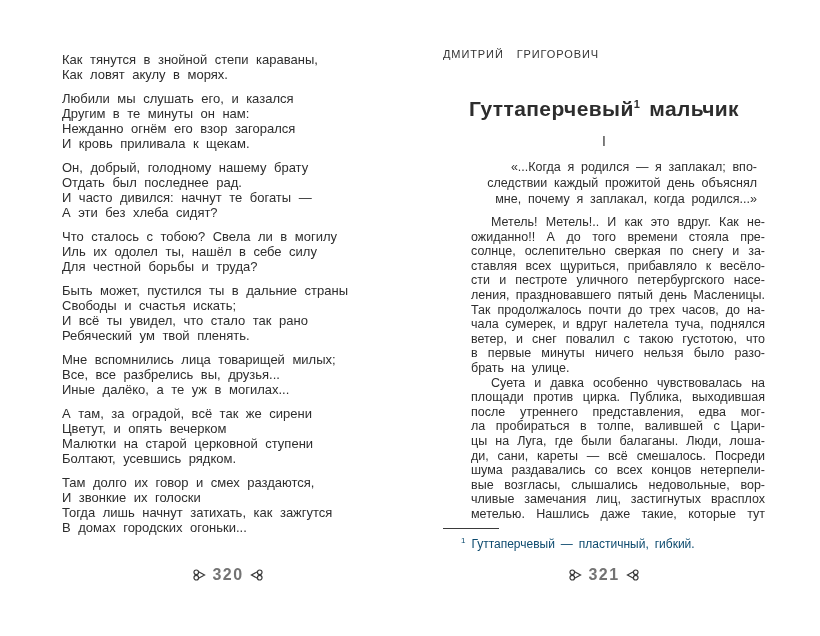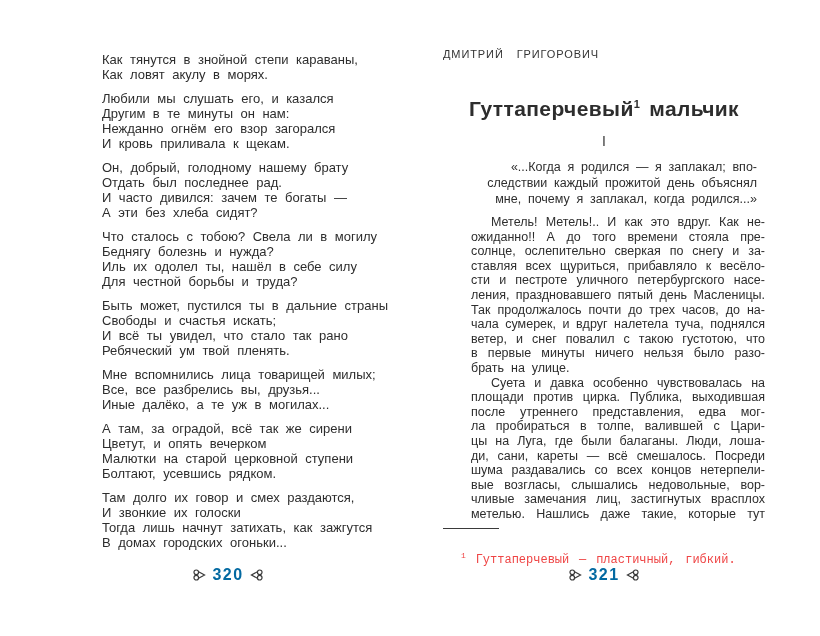--- a/index.html
+++ b/index.html
@@ -6,21 +6,21 @@
   body {
     width: 820px; height: 636px;
     background: #ffffff;
     font-family: "Liberation Sans", "DejaVu Sans", sans-serif;
     color: #2d2d2d;
   }
   .spread { position: relative; width: 820px; height: 636px; overflow: hidden; background: #fff; }
 
   
   .page-left { position: absolute; left: 62px; top: 52px; width: 332px; }
-  .stanza { margin-bottom: 9px; margin-left: 40px; }
+  .stanza { margin-bottom: 9px; }
   .pline {
     font-size: 13px; line-height: 15px;
     word-spacing: 0.3em; white-space: nowrap;
   }
 
   
   .page-right { position: absolute; left: 443px; top: 48px; width: 322px; }
   .runhead {
     font-size: 11px; line-height: 13px; text-align: left;
     letter-spacing: 0.9px; word-spacing: 9px; color: #343434;
@@ -36,30 +36,30 @@
   .epigraph {
     margin-top: 10px; padding-right: 8px; text-align: right;
     font-size: 12.5px; line-height: 16px; word-spacing: 0.26em;
   }
   .prose { margin-top: 8px; font-size: 12.5px; line-height: 14.6px; margin-left: 28px; }
   .jline { text-align: justify; text-align-last: justify; text-justify: inter-word; }
   .lline { word-spacing: 0.28em; }
   .indent { text-indent: 20px; }
   .fnrule { margin-top: 7px; width: 56px; height: 1px; background: #3a3a3a; }
   .footnote {
-    margin-top: 20px; font-size: 12px; line-height: 14px;
-    text-indent: 18px; word-spacing: 0.22em; color: #ef4444; font-family: Liberation Mono, monospace;
+    margin-top: 5px; font-size: 12px; line-height: 14px;
+    text-indent: 18px; word-spacing: 0.22em; color: #0c4a6e;
   }
   .footnote sup { font-size: 8px; }
 
   
   .pagenum {
     position: absolute; top: 566px; display: flex;
     align-items: center; justify-content: center; gap: 5px;
-    font-size: 16px; font-weight: 700; letter-spacing: 1.5px; color: #0369a1;
+    font-size: 16px; font-weight: 700; letter-spacing: 1.5px; color: #737373;
   }
   .pagenum-left { left: 62px; width: 332px; }
   .pagenum-right { left: 443px; width: 322px; }
   .orn { display: inline-flex; align-items: center; }
   .orn.flip { transform: scaleX(-1); }
 </style>
 </head>
 <body>
 
 <div class="spread">
@@ -75,27 +75,26 @@
       <div class="stanza">
         <div class="pline">Любили мы слушать его, и казался</div>
         <div class="pline">Другим в те минуты он нам:</div>
         <div class="pline">Нежданно огнём его взор загорался</div>
         <div class="pline">И кровь приливала к щекам.</div>
       </div>
 
       <div class="stanza">
         <div class="pline">Он, добрый, голодному нашему брату</div>
         <div class="pline">Отдать был последнее рад.</div>
-        <div class="pline">И часто дивился: зачем те богаты —</div>
+        <div class="pline">И часто дивился: начнут те богаты —</div>
         <div class="pline">А эти без хлеба сидят?</div>
       </div>
 
       <div class="stanza">
         <div class="pline">Что сталось с тобою? Свела ли в могилу</div>
-        <div class="pline">Беднягу болезнь и нужда?</div>
         <div class="pline">Иль их одолел ты, нашёл в себе силу</div>
         <div class="pline">Для честной борьбы и труда?</div>
       </div>
 
       <div class="stanza">
         <div class="pline">Быть может, пустился ты в дальние страны</div>
         <div class="pline">Свободы и счастья искать;</div>
         <div class="pline">И всё ты увидел, что стало так рано</div>
         <div class="pline">Ребяческий ум твой пленять.</div>
       </div>

